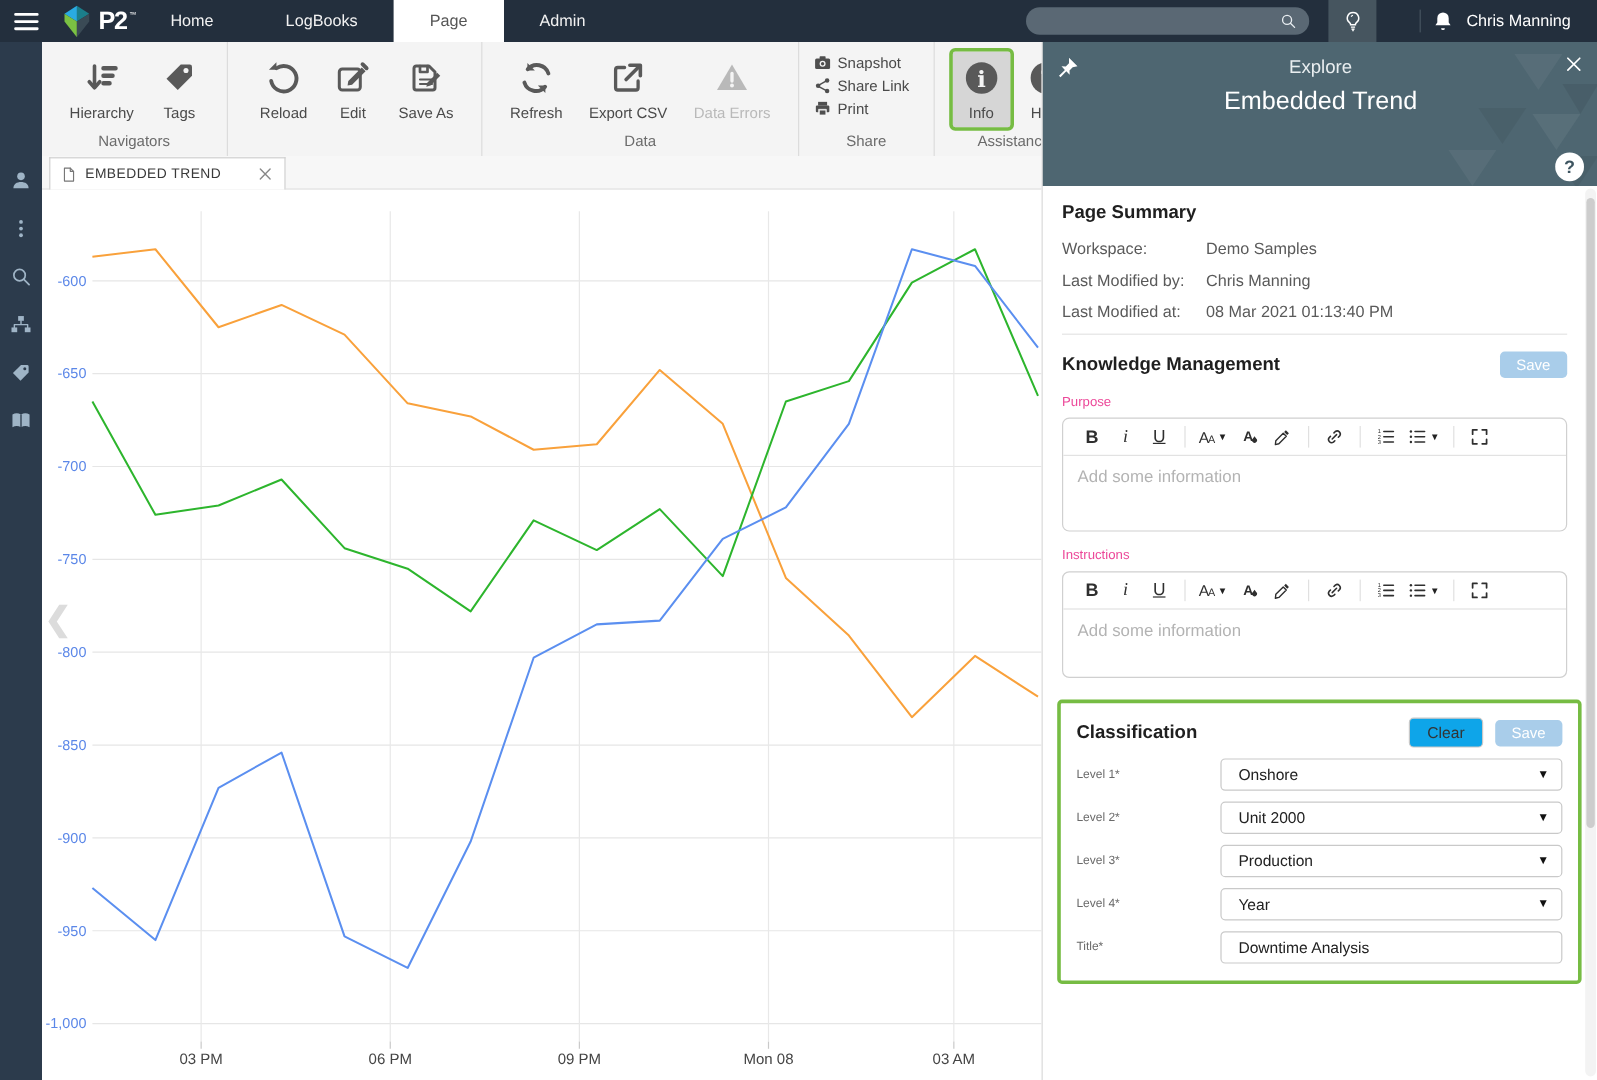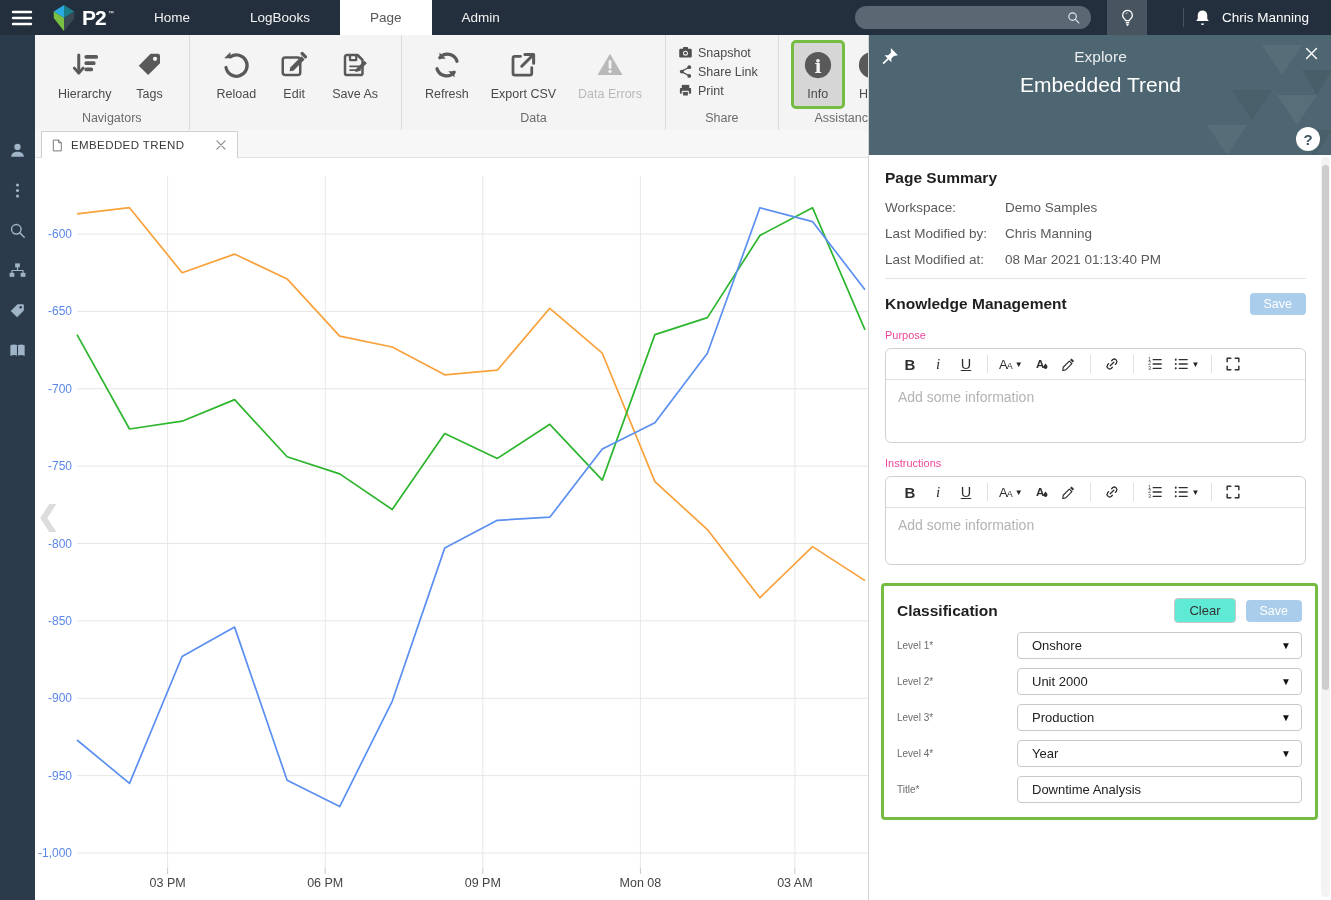--- a/index.html
+++ b/index.html
@@ -6,21 +6,21 @@
   html,body { width:1331px; height:900px; font-family:"Liberation Sans", sans-serif; background:#fff; overflow:hidden; }
   #app { position:relative; width:1331px; height:900px; background:#fff;padding-left:47px; }
 
   
   #topbar { position:absolute; left:0; top:0; width:1331px; height:35px; background:#232f3d; color:#fff; z-index:30; }
   #hamburger { position:absolute; left:10px; top:6px; width:24px; height:24px; color:#fff; cursor:pointer; }
   #brand { position:absolute; left:50px; top:3px; display:flex; align-items:center; gap:2px; }
   #brand .logo-svg { width:30px; height:30px; }
   #brand .brand-text { font-size:21px; font-weight:800; letter-spacing:-1px; }
   #brand .brand-tm { font-size:6px; margin-top:-10px; }
-  #topnav { position:absolute; left:124px; top:0; height:35px; display:flex; }
+  #topnav { position:absolute; left:112px; top:0; height:35px; display:flex; }
   .nav-item { height:35px; display:flex; align-items:center; padding:0 30px; font-size:13.5px; color:#f2f2f2; cursor:pointer; }
   .nav-item.active { background:#fff; color:#555; }
   #topsearch { position:absolute; left:855px; top:6px; width:236px; height:23px; background:#5a6874; border-radius:12px; display:flex; align-items:center; }
   #topsearch input { flex:1; background:transparent; border:none; outline:none; color:#fff; font-size:12.5px; padding:0 8px 0 14px; }
   #topsearch .s-icon { width:15px; height:15px; margin-right:10px; color:#e8edf1; }
   #bulb-tile { position:absolute; left:1107px; top:0; width:40px; height:35px; background:#46555f; display:flex; align-items:center; justify-content:center; cursor:pointer; }
   #bulb-tile svg { width:19px; height:19px; color:#fff; }
   #top-divider { position:absolute; left:1183px; top:8px; width:1px; height:19px; background:#46545f; }
   #bell { position:absolute; left:1193px; top:8px; width:19px; height:19px; color:#fff; cursor:pointer; }
   #user-name { position:absolute; left:1222px; top:10px; font-size:13.5px; color:#fff; cursor:pointer; }
@@ -88,21 +88,21 @@
   .etb .i { font-family:"Liberation Serif", serif; font-style:italic; font-size:15px; }
   .etb .u { text-decoration:underline; font-size:14.5px; }
   .etb .aa { font-size:13px; letter-spacing:-1px; }
   .etb .aa small { font-size:9px; }
   .etb .caret { font-size:8px; margin-left:3px; color:#222; }
   .editor-body { padding:9px 12px; font-size:14px; color:#b3b3b3; min-height:62px; cursor:text; }
 
   #classification { margin-top:18px; margin-left:-4px; border:3px solid #76bc43; border-radius:4px; padding:12px 13px 14px 13px; width:437px; }
   #class-header { display:flex; align-items:center; }
   #class-header .sect-heading { flex:1; }
-  .clear-btn { background:#5eead4; color:#333; font-size:13px; border:1px solid #c8c8c8; border-radius:4px; padding:4px 14px; margin-right:10px; cursor:pointer; }
+  .clear-btn { background:#0ea5e9; color:#333; font-size:13px; border:1px solid #c8c8c8; border-radius:4px; padding:4px 14px; margin-right:10px; cursor:pointer; }
   .class-row { display:flex; align-items:center; margin-top:9px; }
   .class-label { width:120px; flex:none; font-size:10px; color:#6a6a6a; }
   .control { flex:1; height:27px; border:1px solid #c9c9c9; border-radius:4px; background:#fff; display:flex; align-items:center; padding:0 10px 0 14px; font-size:13px; color:#222; cursor:pointer; position:relative; }
   .control .val { flex:1; }
   .control .dd { font-size:10px; color:#111; }
 
   
   #panel-scroll { position:absolute; right:1px; top:122px; width:9px; height:740px; background:#f3f3f3; border-radius:5px; }
   #panel-thumb { position:absolute; left:1px; top:8px; width:7px; height:525px; background:#cdcdcd; border-radius:4px; cursor:pointer; }
 </style>

